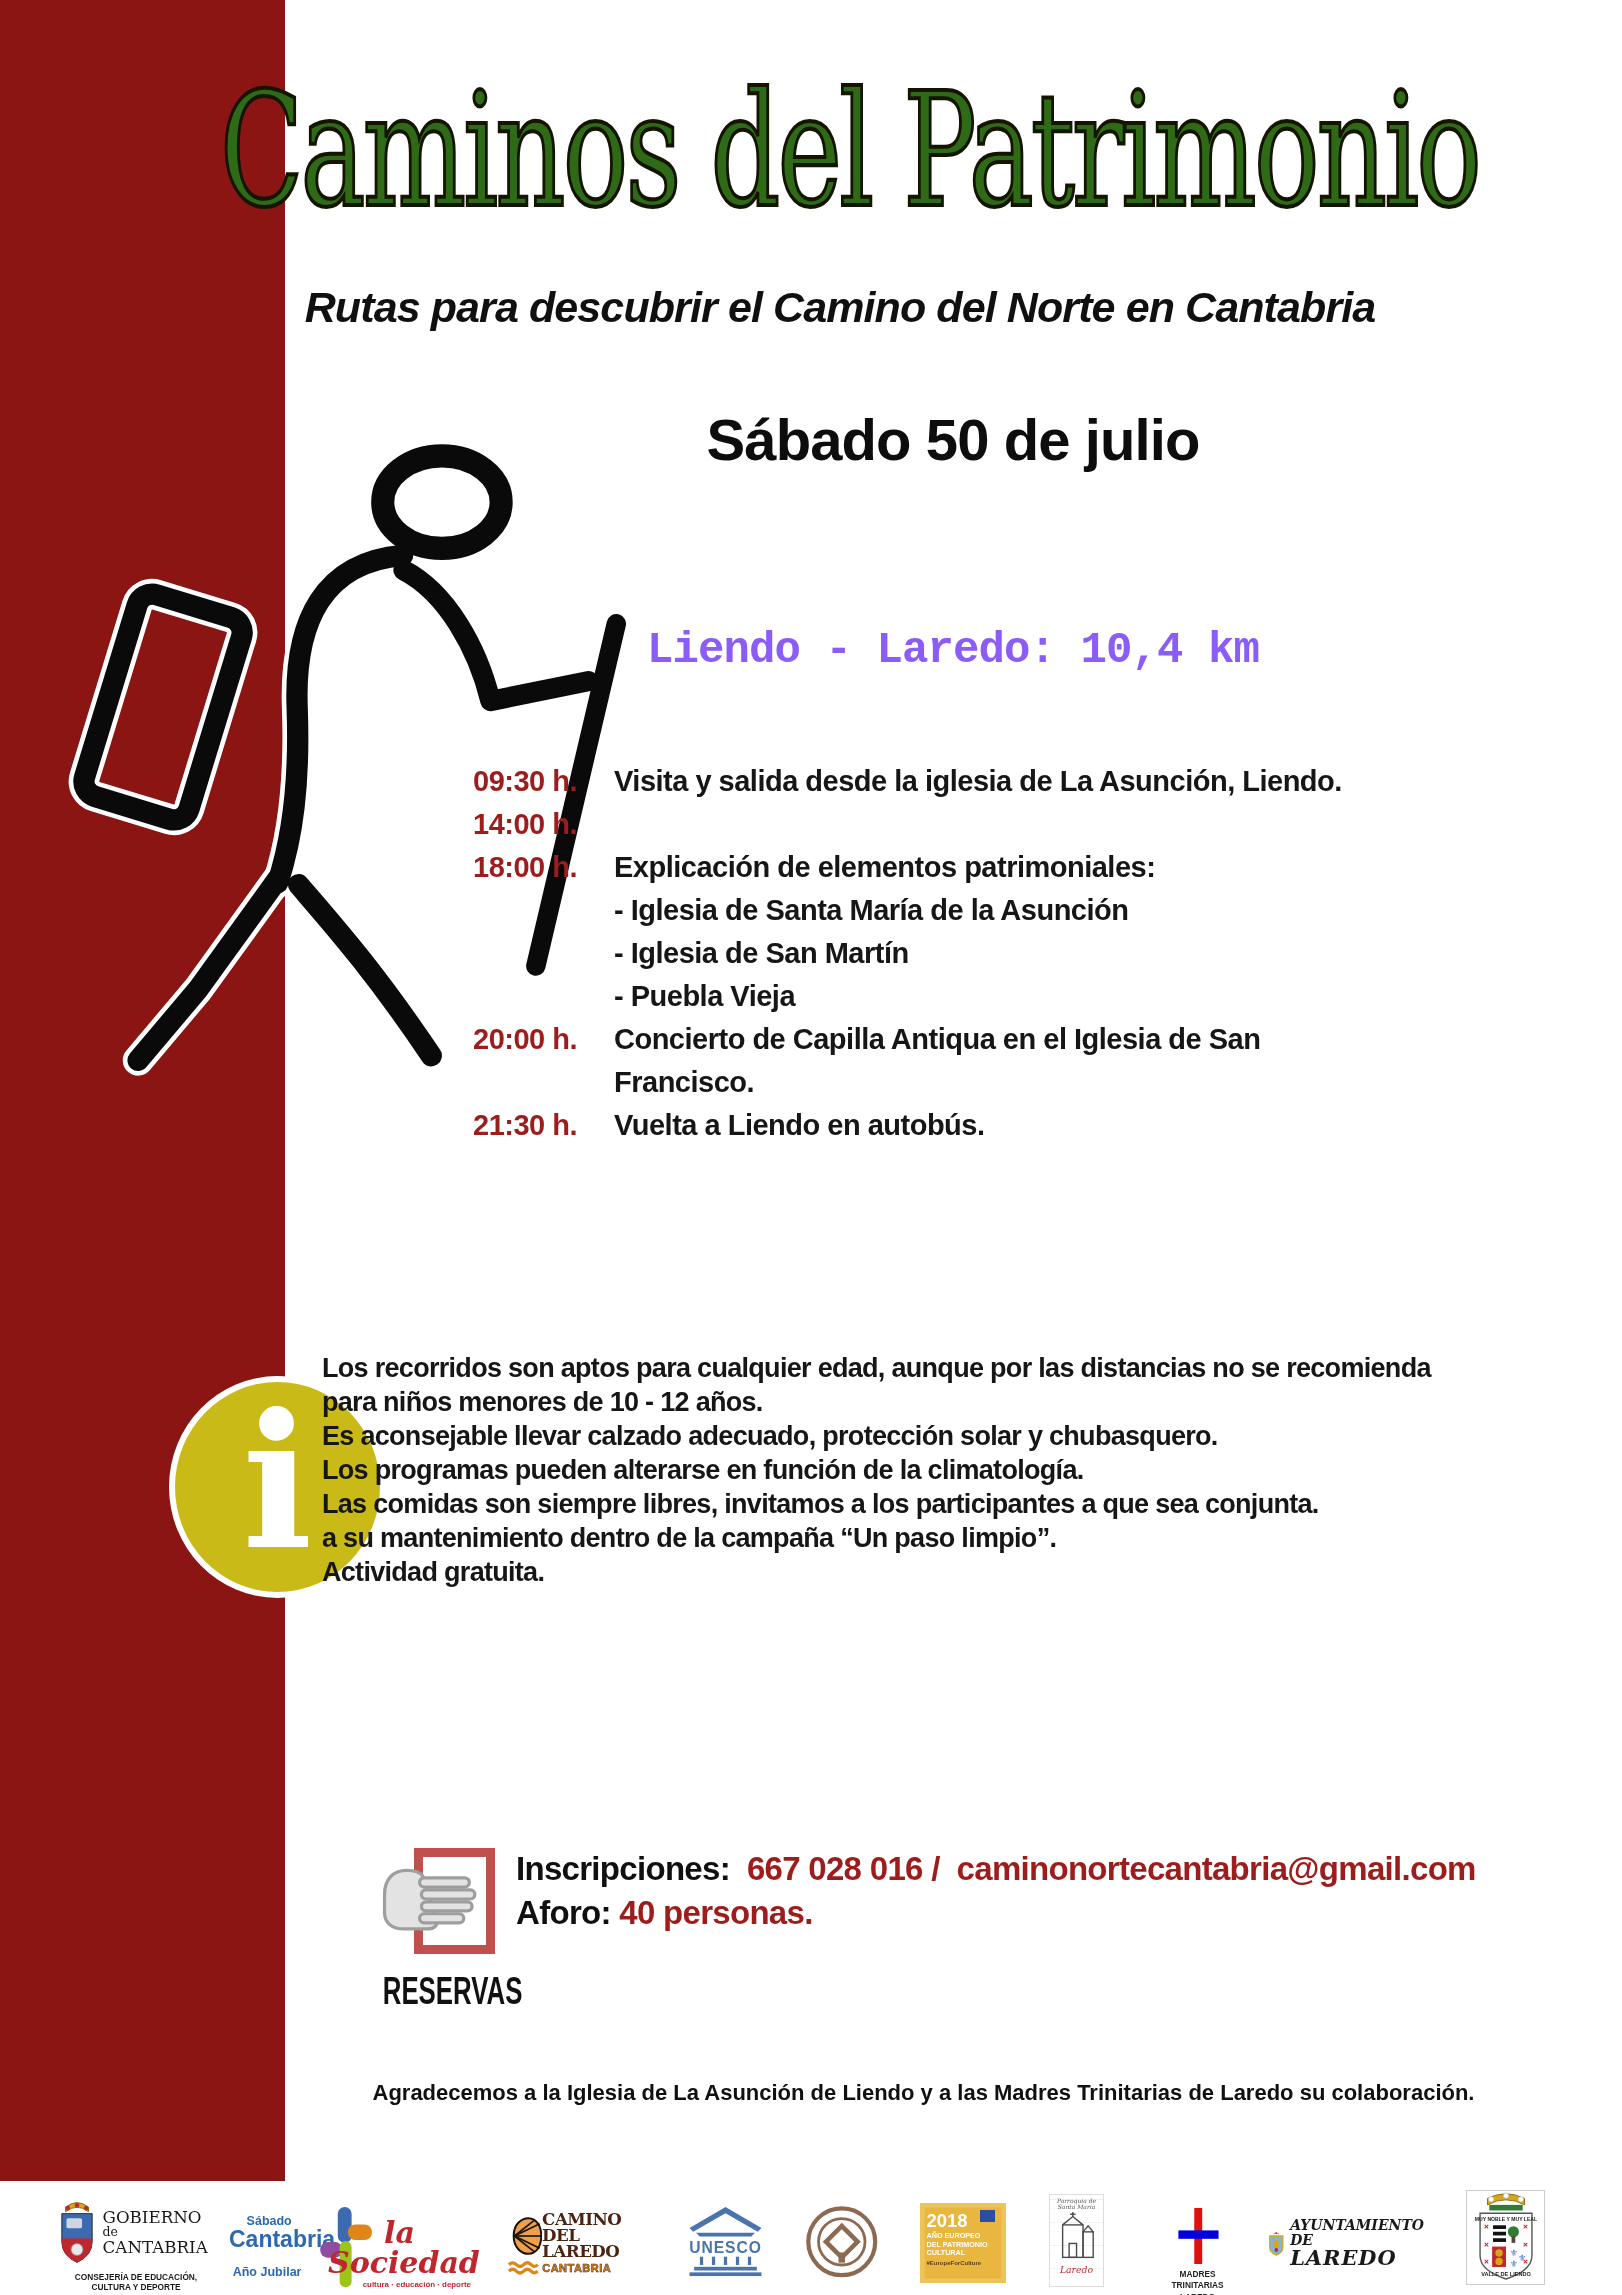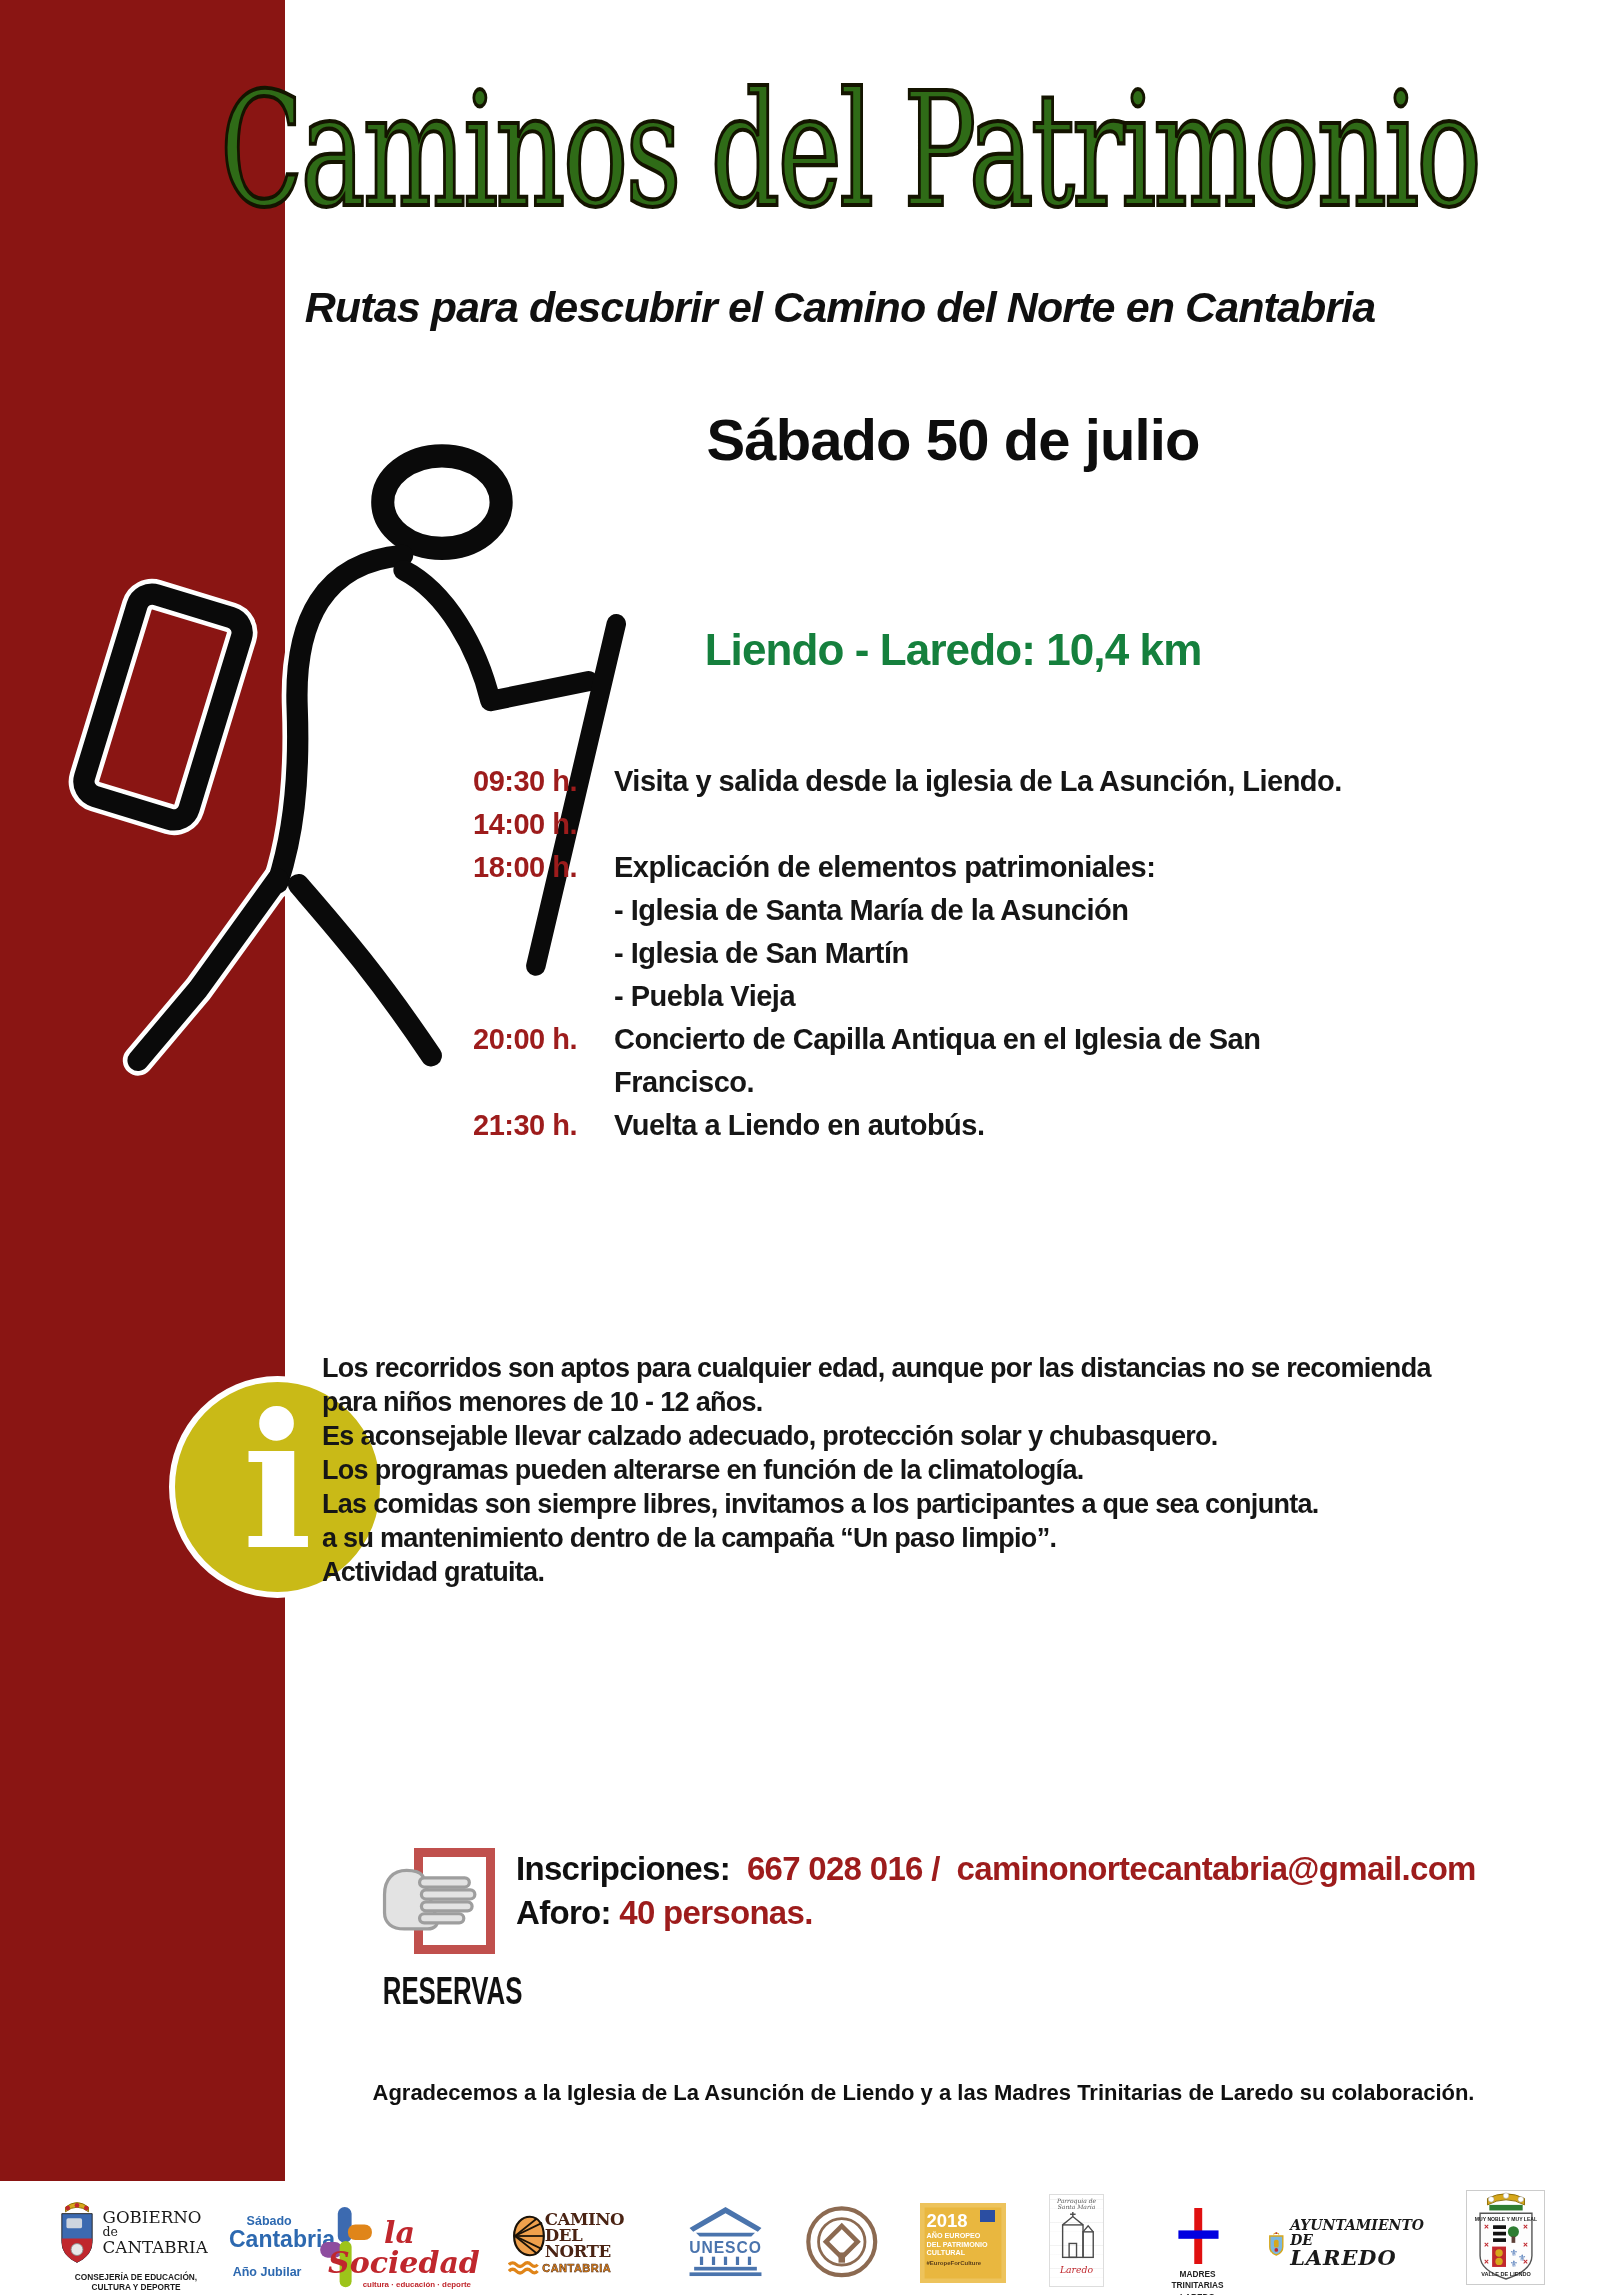--- a/index.html
+++ b/index.html
@@ -26,21 +26,21 @@
     letter-spacing:-0.9px; z-index:2; white-space:nowrap;
   }
 
   
   #date-heading {
     position:absolute; left:283px; top:406px; width:1340px; text-align:center;
     font-size:58px; font-weight:bold; color:#0d0d0d; letter-spacing:-0.9px; z-index:2;
   }
   #route-heading {
     position:absolute; left:283px; top:625px; width:1340px; text-align:center;
-    font-size:44px; font-weight:bold; color:#15803d; letter-spacing:-0.9px; z-index:2;
+    font-size:44px; font-weight:bold; color:#8b5cf6; letter-spacing:-0.9px; z-index:2;font-family:Liberation Mono, monospace;
   }
 
   
   #schedule { position:absolute; left:473px; top:760px; width:1110px; z-index:2; }
   .sched-line { display:flex; height:43px; align-items:center; }
   .sched-time { flex:0 0 141px; font-size:29px; font-weight:bold; color:#9D1C1C; letter-spacing:-0.5px; white-space:nowrap; }
   .sched-text { font-size:29px; font-weight:bold; color:#161616; letter-spacing:-0.5px; white-space:nowrap; }
 
   
   #info-circle {
@@ -276,21 +276,21 @@
         <g stroke="#1a1208" stroke-width="4">
           <line x1="16" y1="50" x2="78" y2="20"></line>
             <line x1="16" y1="50" x2="82" y2="50"></line>
             <line x1="16" y1="50" x2="78" y2="80"></line>
           <line x1="16" y1="50" x2="66" y2="10"></line>
             <line x1="16" y1="50" x2="66" y2="90"></line>
         </g>
       </svg>
       <div class="cam-text">
         <div>CAMINO</div>
-        <div>DEL NORTE</div>
+        <div>DEL LAREDO</div>
       </div>
     </div>
     <div class="cam-bottom">
       <svg width="30.5" height="15.7" viewBox="0 0 66 34">
         <path d="M 2 10 Q 10 2 18 10 T 34 10 T 50 10 T 64 10" fill="none" stroke="#E08519" stroke-width="7"></path>
         <path d="M 2 24 Q 10 16 18 24 T 34 24 T 50 24 T 64 24" fill="none" stroke="#E08519" stroke-width="7"></path>
       </svg>
       <div class="cam-cant">CANTABRIA</div>
     </div>
   </div>

